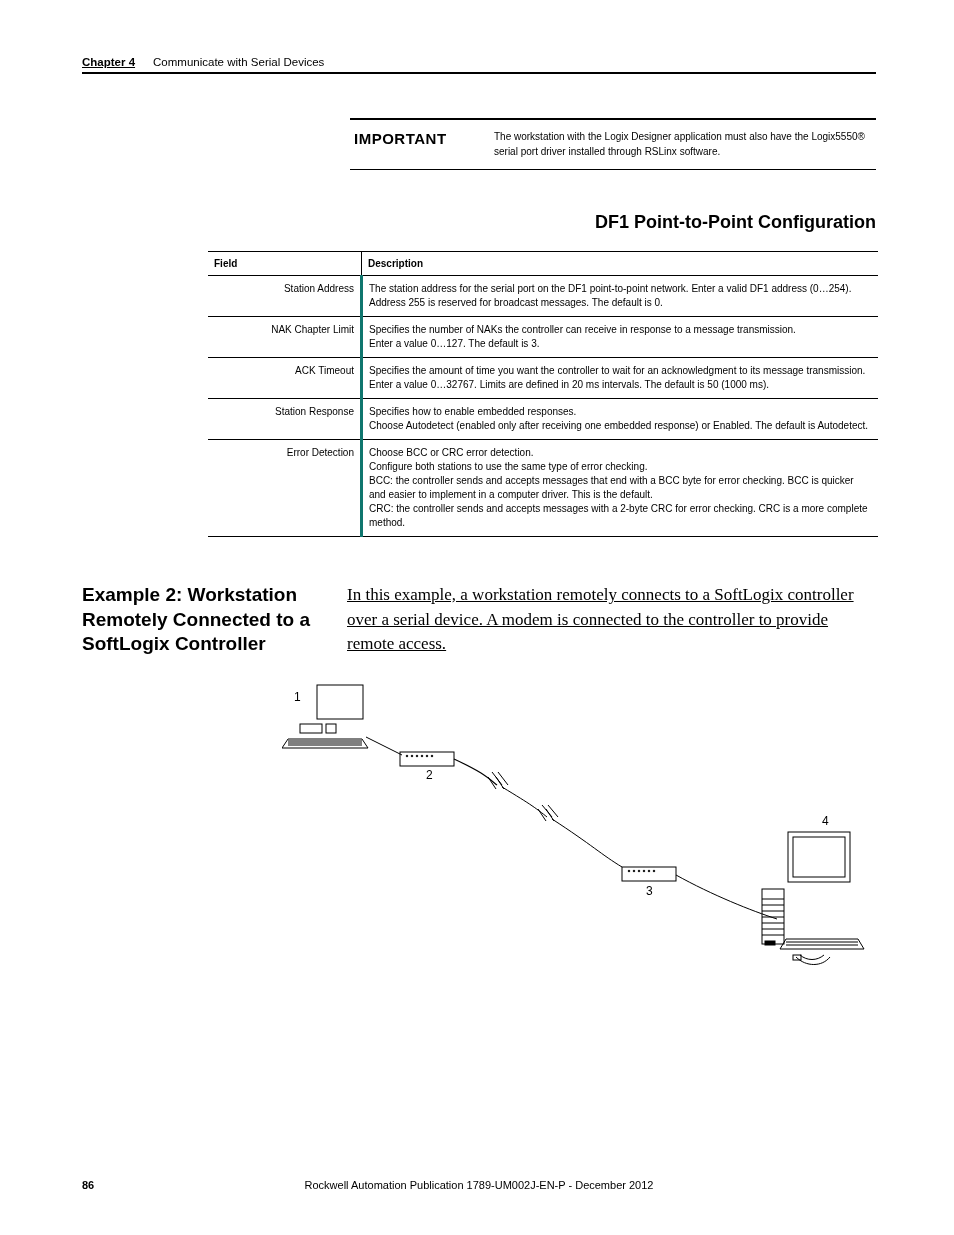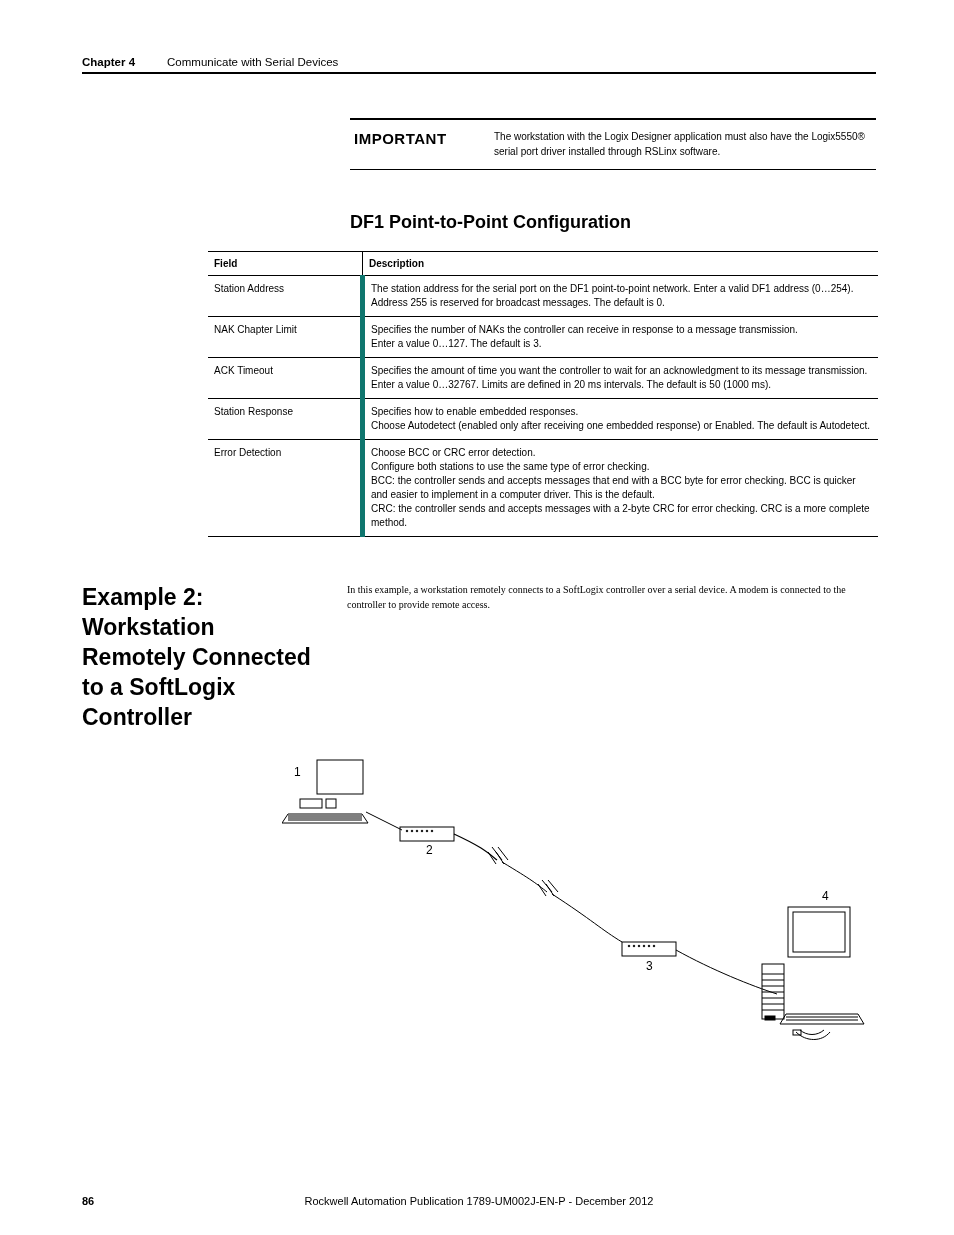--- a/index.html
+++ b/index.html
@@ -23,21 +23,22 @@
   .header-row {
     display: flex;
     align-items: baseline;
     font-family: Arial, Helvetica, sans-serif;
     font-size: 11.5px;
     color: #000;
     margin-bottom: 4px;
   }
   .header-row .chap {
     font-weight: bold;
-    margin-right: 32px;
+    margin-right: 18px;
+    text-decoration: underline;
   }
   .top-rule {
     border: none;
     border-top: 2px solid #000;
     margin: 2px 0 0 0;
   }
   .important-block {
     margin-top: 44px;
     margin-left: 268px;
     margin-right: 0;
@@ -58,20 +59,21 @@
     font-size: 10px;
     line-height: 1.45;
   }
   .section-heading {
     font-family: Arial, Helvetica, sans-serif;
     font-weight: bold;
     font-size: 18px;
     margin-top: 42px;
     margin-left: 268px;
     margin-bottom: 18px;
+    text-align: right;
   }
   table.config {
     width: 670px;
     margin-left: 126px;
     border-collapse: collapse;
     font-family: Arial, Helvetica, sans-serif;
     font-size: 10px;
   }
   table.config th {
     text-align: left;
@@ -84,51 +86,53 @@
     border-right: 1px solid #000;
     width: 140px;
   }
   table.config td {
     vertical-align: top;
     border-bottom: 1px solid #000;
     padding: 6px 6px;
     line-height: 1.4;
   }
   table.config td:first-child {
-    border-right: 5px solid #0f766e;
+    border-right: 3px solid #0f766e;
     width: 140px;
+    text-align: right;
   }
   .two-col {
     display: flex;
     margin-top: 46px;
     gap: 30px;
   }
   .side-heading {
     font-family: Arial, Helvetica, sans-serif;
     font-weight: bold;
-    font-size: 23px;
+    font-size: 19px;
     line-height: 1.3;
     width: 235px;
     flex: 0 0 235px;
   }
   .body-para {
     font-family: "Times New Roman", Times, serif;
-    font-size: 10px;
+    font-size: 17px;
     line-height: 1.45;
     flex: 1;
+    text-decoration: underline;
   }
   .diagram {
     position: relative;
     margin-top: 20px;
     margin-left: 200px;
     height: 300px;
   }
   .footer {
     position: absolute;
-    bottom: 28px;
+    bottom: 44px;
     left: 82px;
     right: 78px;
     display: flex;
     justify-content: space-between;
     font-family: Arial, Helvetica, sans-serif;
     font-size: 11px;
   }
   .footer .pg {
     font-weight: bold;
   }

